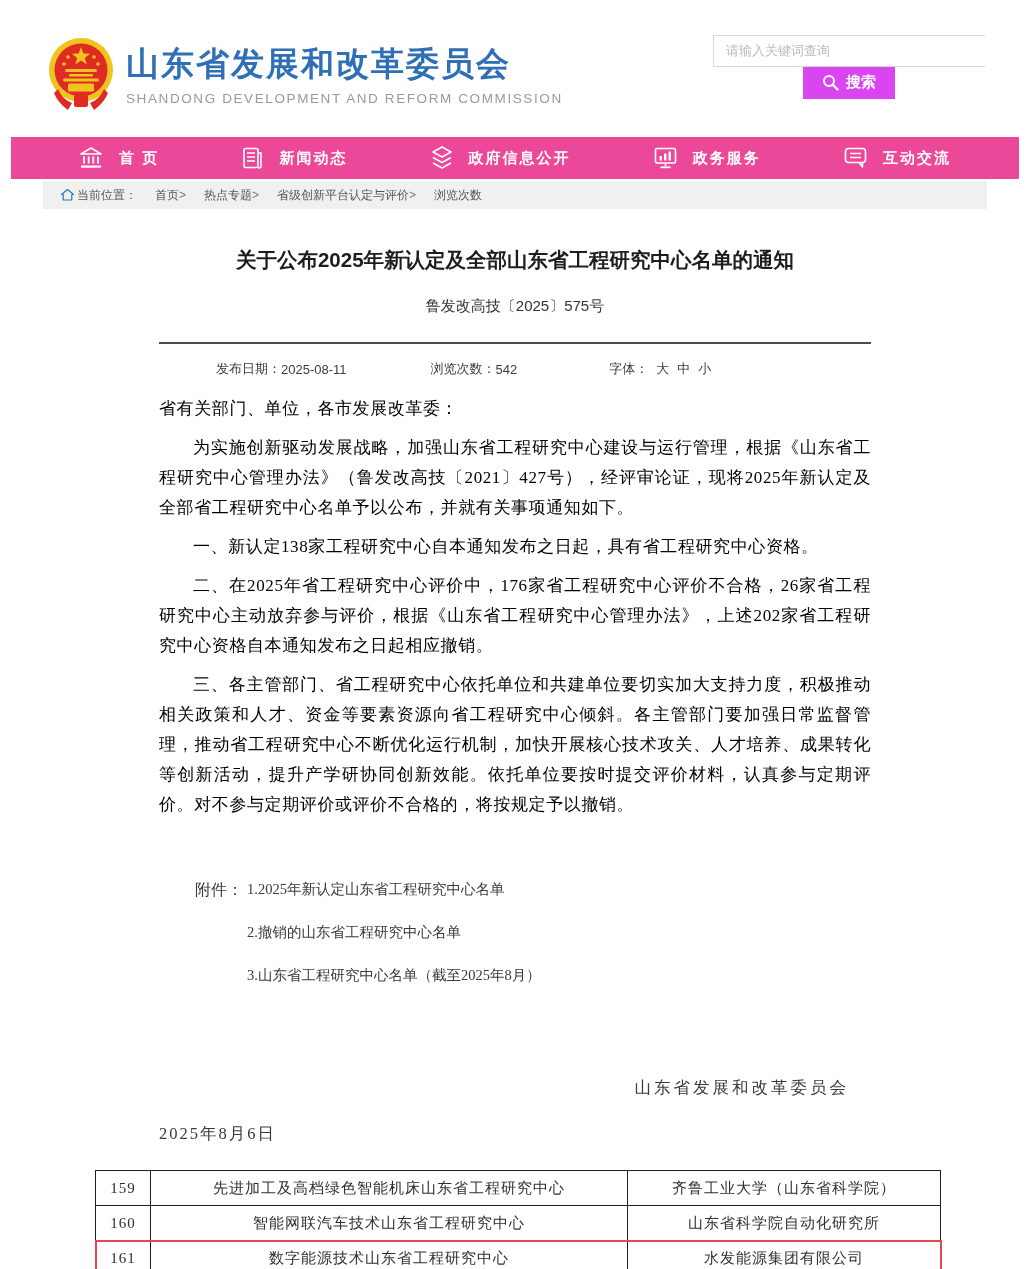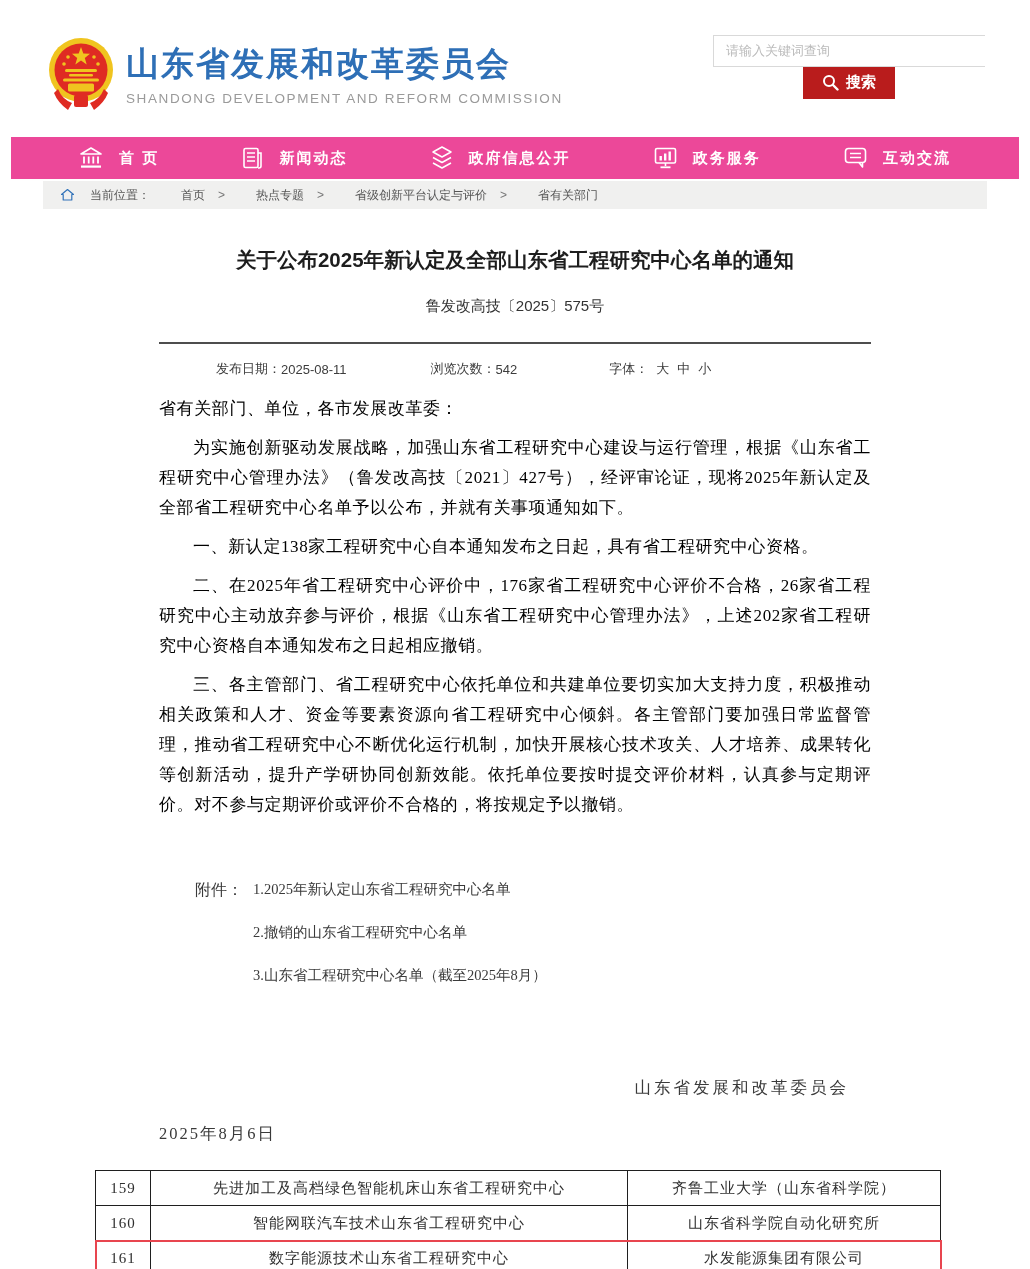--- a/index.html
+++ b/index.html
@@ -31,21 +31,21 @@
   .search-box { display: flex; align-items: center; margin-top: -14px; flex-direction: column; }
   .search-input {
     width: 272px; height: 32px;
     border: 1px solid #d9d9d9; border-right: none;
     padding: 0 12px; font-size: 13px; color: #333;
     outline: none;
   }
   .search-input::placeholder { color: #bbb; }
   .search-button {
     height: 32px; width: 92px;
-    background: #b91c1c; color: #fff; border: none;
+    background: #d946ef; color: #fff; border: none;
     font-size: 15px; font-weight: bold;
     display: flex; align-items: center; justify-content: center; gap: 7px;
     cursor: pointer;
   }
 
   
   .main-nav {
     margin: 0 11px;
     height: 42px;
     background: #ec4899;
@@ -57,21 +57,21 @@
     color: #fff; font-size: 15px; font-weight: bold;
     letter-spacing: 2px; cursor: pointer;
   }
   .nav-item svg { display: block; }
 
   
   .breadcrumb-bar {
     margin: 2px 43px 0 43px;
     height: 28px;
     background: #f0f0ef;
-    display: flex; align-items: center; gap: 13px;
+    display: flex; align-items: center; gap: 0;
     padding: 0 18px;
     font-size: 12px; color: #555;
   }
   .breadcrumb-bar a { color: #555; text-decoration: none; cursor: pointer; margin-left: 18px; }
   .crumb-sep { color: #777; }
   .home-glyph { margin-right: 3px; display: flex; align-items: center; }
 
   
   .document { width: 712px; margin: 0 auto; }
   .doc-title {
@@ -110,21 +110,21 @@
   .doc-body p { margin-top: 9px; }
   .doc-body p.indent { text-indent: 2em; }
 
   .attachments {
     margin-top: 60px;
     font-family: "Liberation Serif", "DejaVu Serif", serif;
     font-size: 14.5px; color: #3a3a3a;
     display: flex;
   }
   .attach-label { font-size: 16px; flex: 0 0 auto; margin-left: 36px; }
-  .attach-list { margin-left: 10px; }
+  .attach-list { margin-left: 4px; }
   .attach-item { margin-bottom: 24px; cursor: pointer; }
 
   .signature-block {
     margin-top: 68px;
     font-family: "Liberation Serif", "DejaVu Serif", serif;
     font-size: 16.5px; color: #3a3a3a;
   }
   .signature { text-align: right; padding-right: 22px; letter-spacing: 3px; }
   .sign-date { text-align: left; padding-right: 58px; margin-top: 24px; letter-spacing: 2px; }
 
@@ -250,21 +250,21 @@
       <path d="M6.5 0.5 L12.5 5.5 L10.8 5.5 L10.8 11 L2.2 11 L2.2 5.5 L0.5 5.5 Z" fill="none" stroke="#3273b9" stroke-width="1.2" stroke-linejoin="round"></path>
     </svg>
   </span>
   <span>当前位置：</span>
   <a>首页</a>
   <span class="crumb-sep">&gt;</span>
   <a>热点专题</a>
   <span class="crumb-sep">&gt;</span>
   <a>省级创新平台认定与评价</a>
   <span class="crumb-sep">&gt;</span>
-  <a>省有关部门</a>
+  <a>浏览次数</a>
 </div>
 
 <main class="document">
   <h1 class="doc-title">关于公布2025年新认定及全部山东省工程研究中心名单的通知</h1>
   <div class="doc-number">鲁发改高技〔2025〕575号</div>
   <hr class="doc-rule">
 
   <div class="meta-row">
     <span class="meta-group">
       <span>发布日期：</span>

